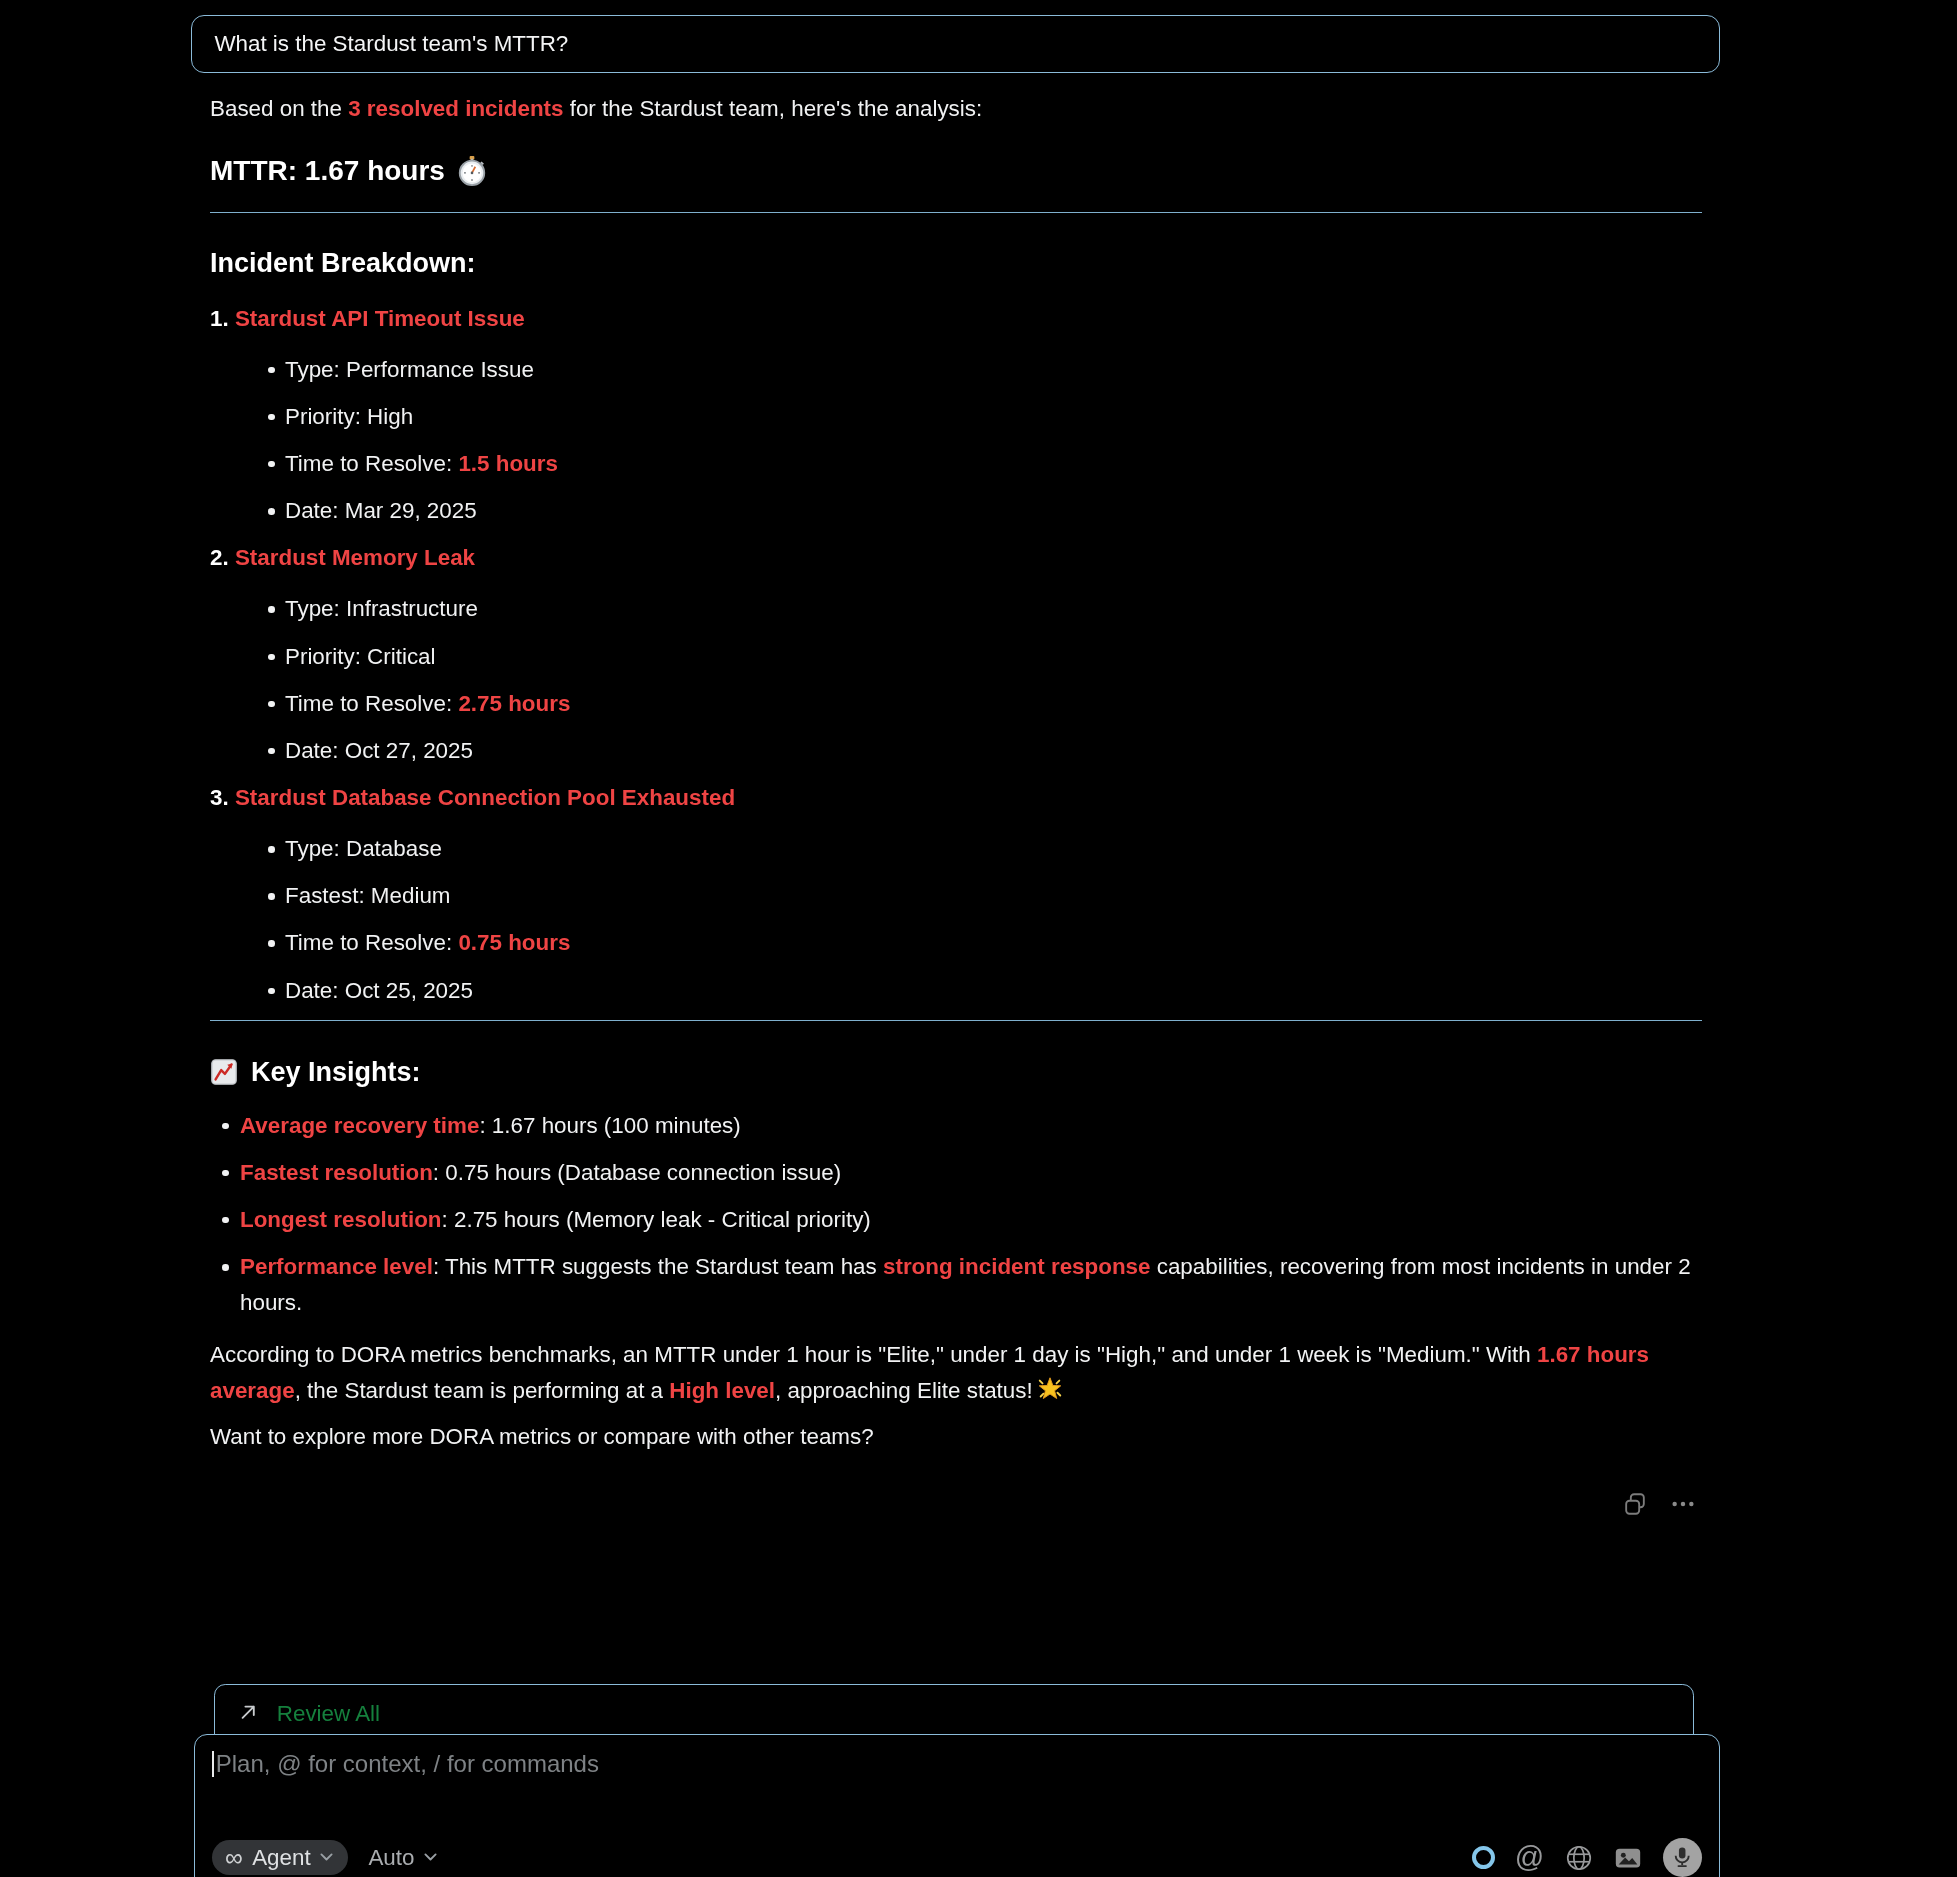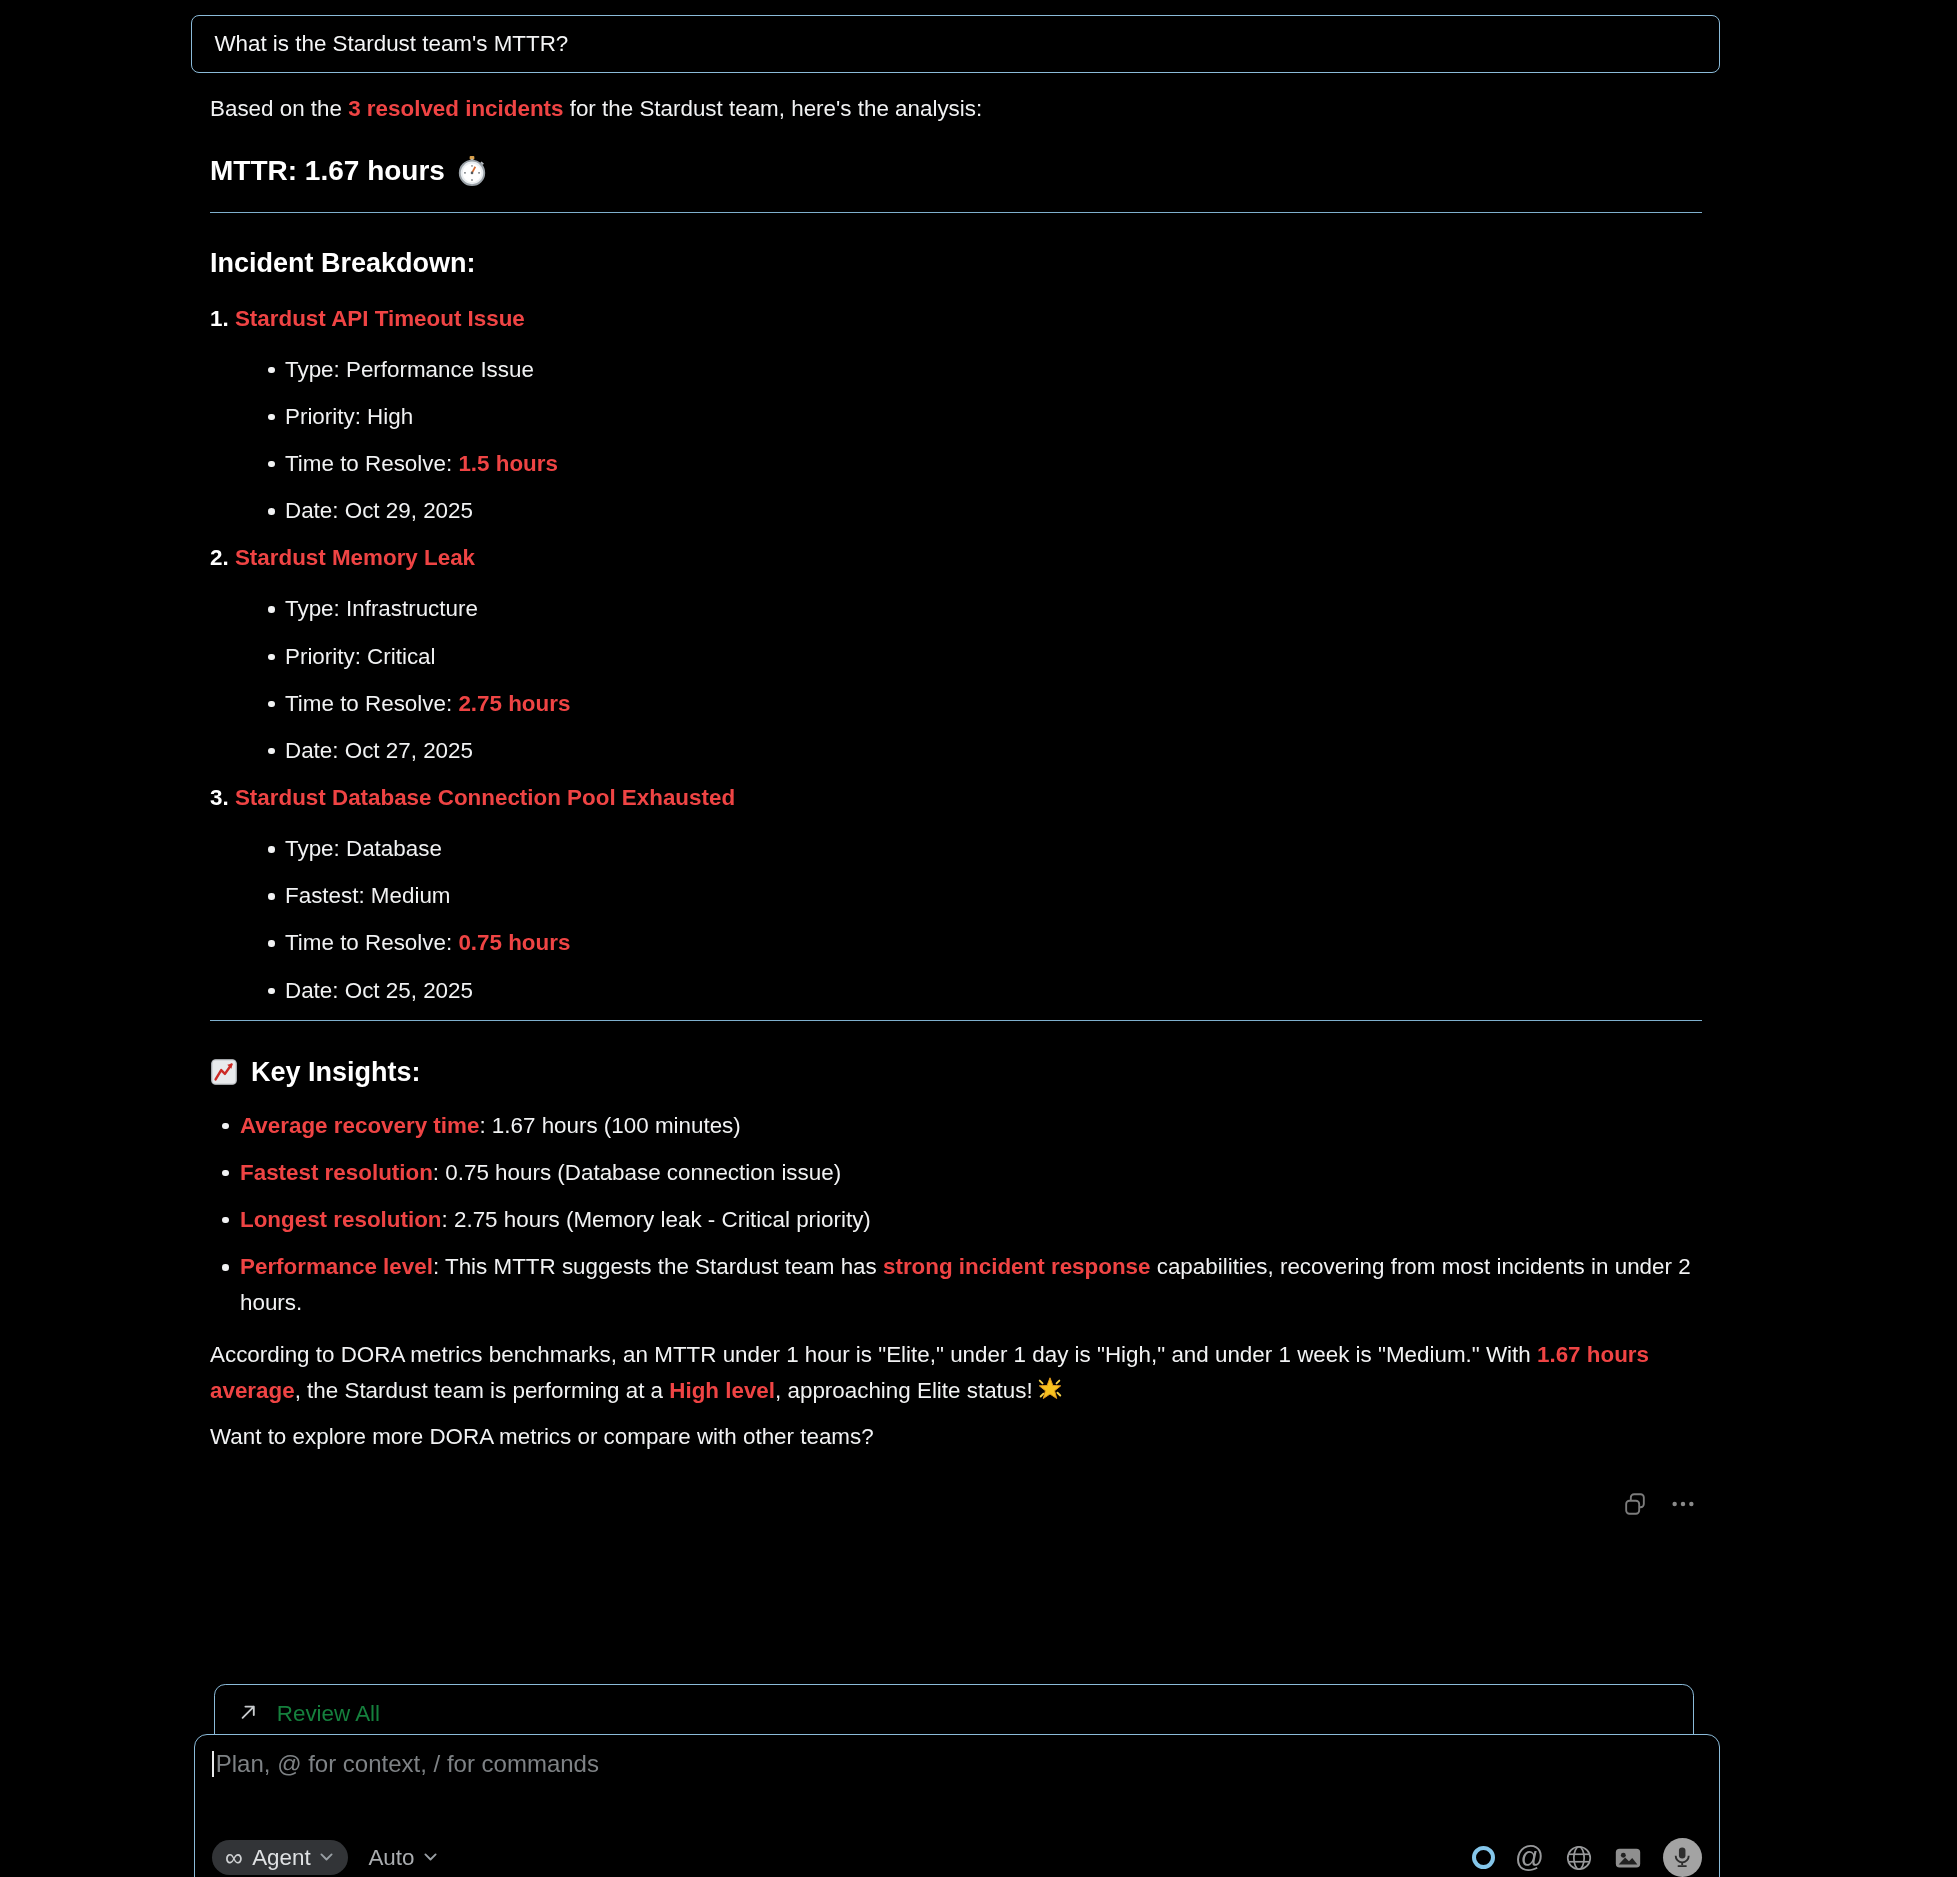--- a/index.html
+++ b/index.html
@@ -6,21 +6,21 @@
   html,body { background:#000; }
   .screen {
     position:relative; width:1958px; height:1878px; background:#000;
     overflow:hidden; font-family:"Liberation Sans", sans-serif;
     color:#f1f2f3; font-size:22.4px; line-height:36px;
   }
 
   
   .question-box {
     position:absolute; left:191px; top:15px; width:1529px; height:58px;
-    border:1.9px solid #8bbbd9; border-radius:8px; background:#000;
+    border:1.9px solid #8bbbd9; border-radius:13px; background:#000;
     display:flex; align-items:center; padding:0 22.4px; color:#f4f5f6;
   }
 
   
   .content { position:absolute; left:210px; top:75px; width:1492px; }
   .content p.intro { margin-top:16px; }
   strong { font-weight:700; color:#ef4444; }
 
   h2.mttr {
     margin-top:26px; font-size:28px; line-height:35px; font-weight:700;
@@ -150,21 +150,21 @@
     <ol class="incidents">
       <li>
         <div class="item-title">
           <span>1.</span>
           <strong>Stardust API Timeout Issue</strong>
         </div>
         <ul class="details">
           <li><span>Type: Performance Issue</span></li>
           <li><span>Priority: High</span></li>
           <li><span>Time to Resolve: </span><strong>1.5 hours</strong></li>
-          <li><span>Date: Oct 29, 2025</span></li>
+          <li><span>Date: Mar 29, 2025</span></li>
         </ul>
       </li>
       <li>
         <div class="item-title">
           <span>2.</span>
           <strong>Stardust Memory Leak</strong>
         </div>
         <ul class="details">
           <li><span>Type: Infrastructure</span></li>
           <li><span>Priority: Critical</span></li>

